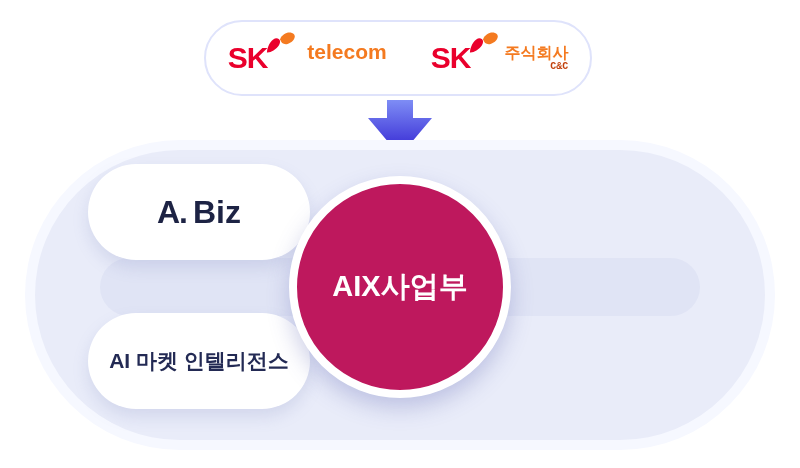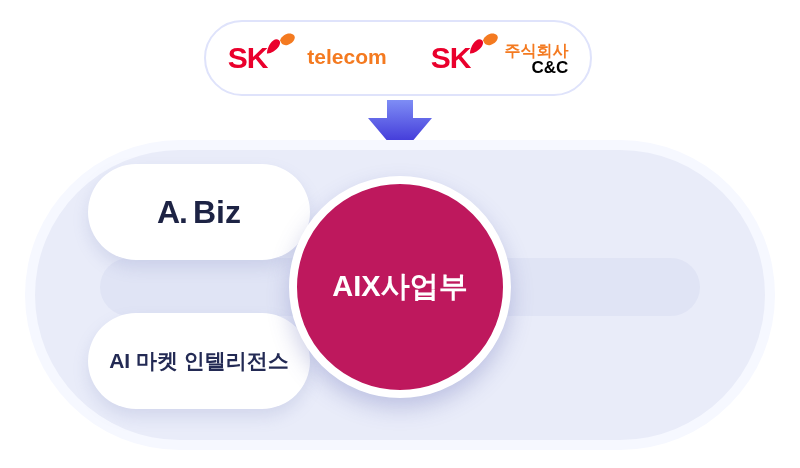--- a/index.html
+++ b/index.html
@@ -6,33 +6,33 @@
   body{width:800px;height:468px;font-family:"Liberation Sans","DejaVu Sans",sans-serif;}
   .stage{position:relative;width:800px;height:468px;overflow:hidden;background:#ffffff;}
 
   
   .capsule{
     position:absolute;left:204px;top:20px;width:388px;height:76px;
     background:#ffffff;border:2px solid #dfe3fb;border-radius:42px;
     display:flex;align-items:center;justify-content:center;gap:44px;
     box-sizing:border-box;
   }
-  .logo{display:flex;align-items:center;}
+  .logo{display:flex;align-items:flex-start;}
   .sk-wordmark{
     color:#ea002c;font-weight:800;font-size:30px;line-height:1;
     letter-spacing:-1px;
   }
   .butterfly{position:relative;top:-12px;margin:0 2px 0 -2px;display:inline-block;}
   .telecom-wordmark{
     color:#f47a20;font-weight:700;font-size:21px;line-height:1;
     position:relative;top:-2px;margin-left:8px;
   }
   .cnc-stack{display:flex;flex-direction:column;align-items:center;line-height:1.05;margin-left:2px;position:relative;top:2px;}
   .jushik-wordmark{color:#f47a20;font-weight:700;font-size:16px;}
-  .cnc-wordmark{color:#000000;font-weight:800;font-size:17px;align-self:flex-end;}
+  .cnc-wordmark{color:#c2410c;font-weight:800;font-size:10px;align-self:flex-end;font-family:Liberation Mono, monospace;}
 
   
   .down-arrow{position:absolute;left:360px;top:100px;width:80px;height:58px;}
 
   
   .panel{
     position:absolute;left:35px;top:150px;width:730px;height:290px;
     background:#e9ecf9;border-radius:145px;
     box-shadow:0 0 0 10px #f6f8ff;
   }

